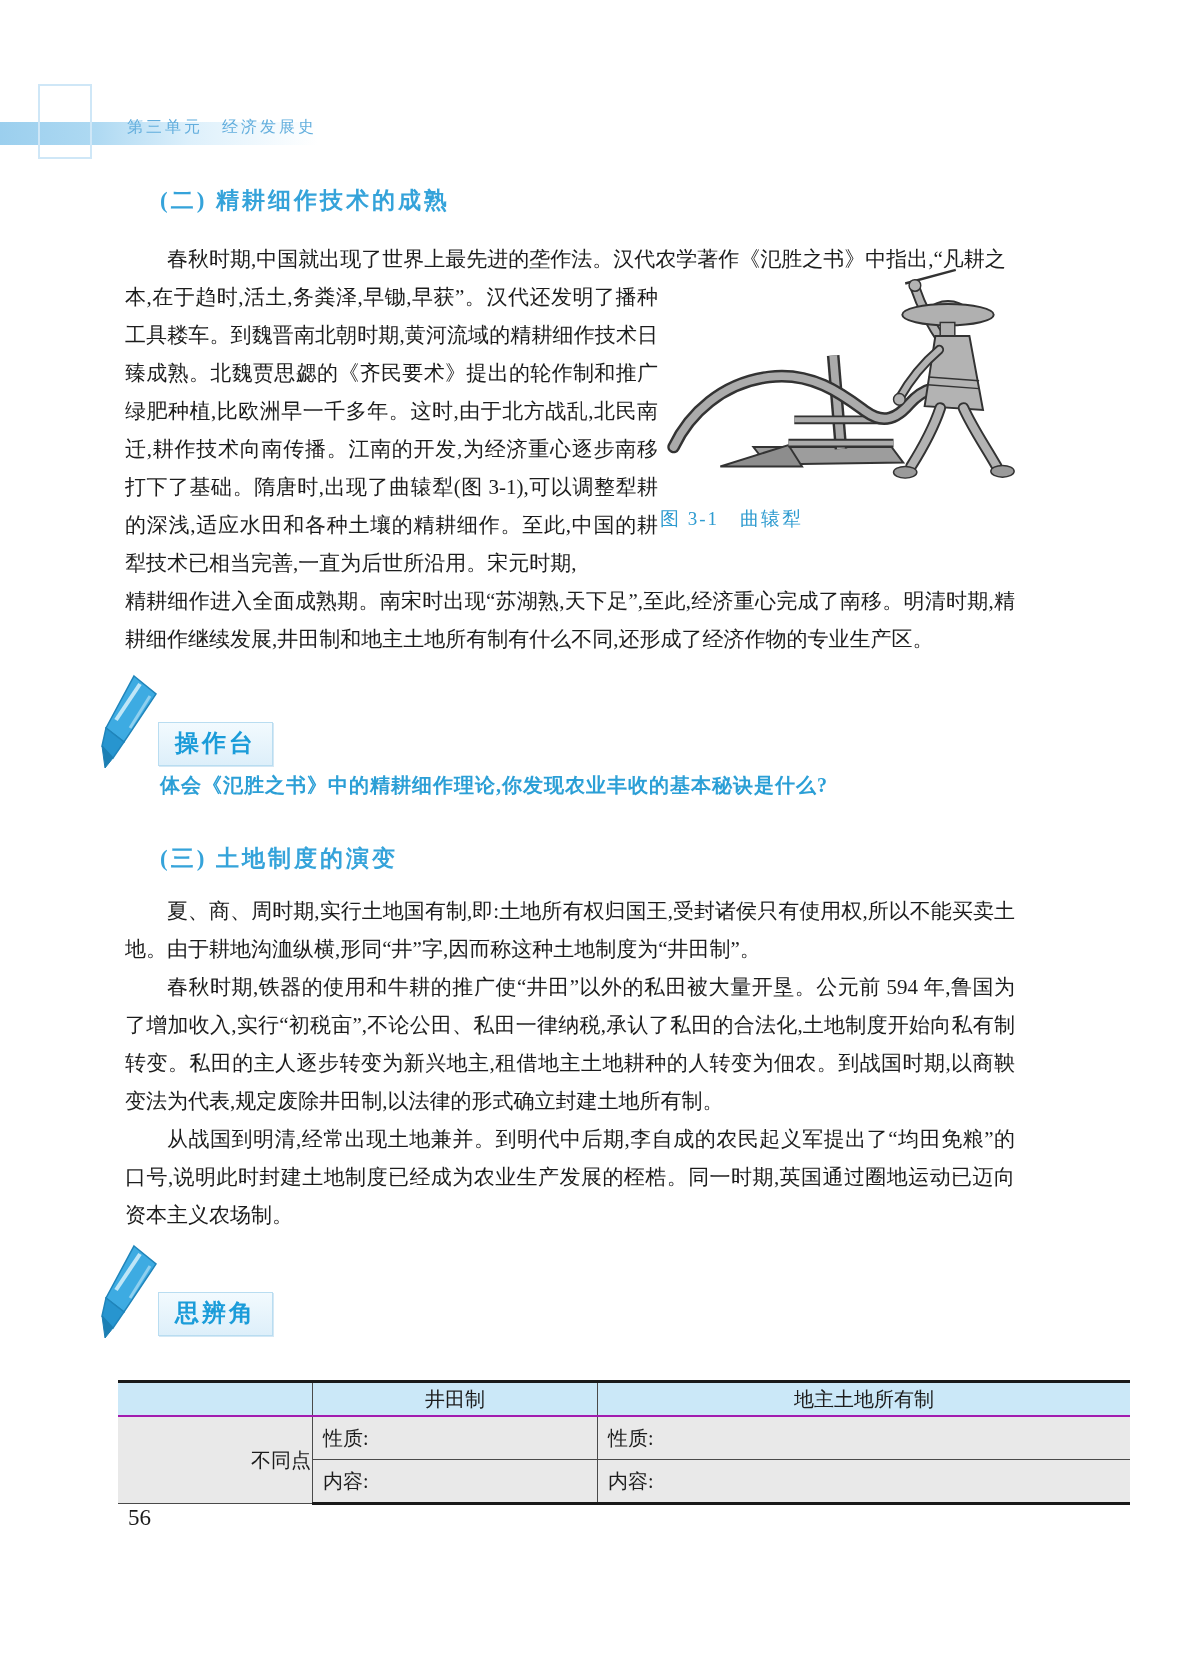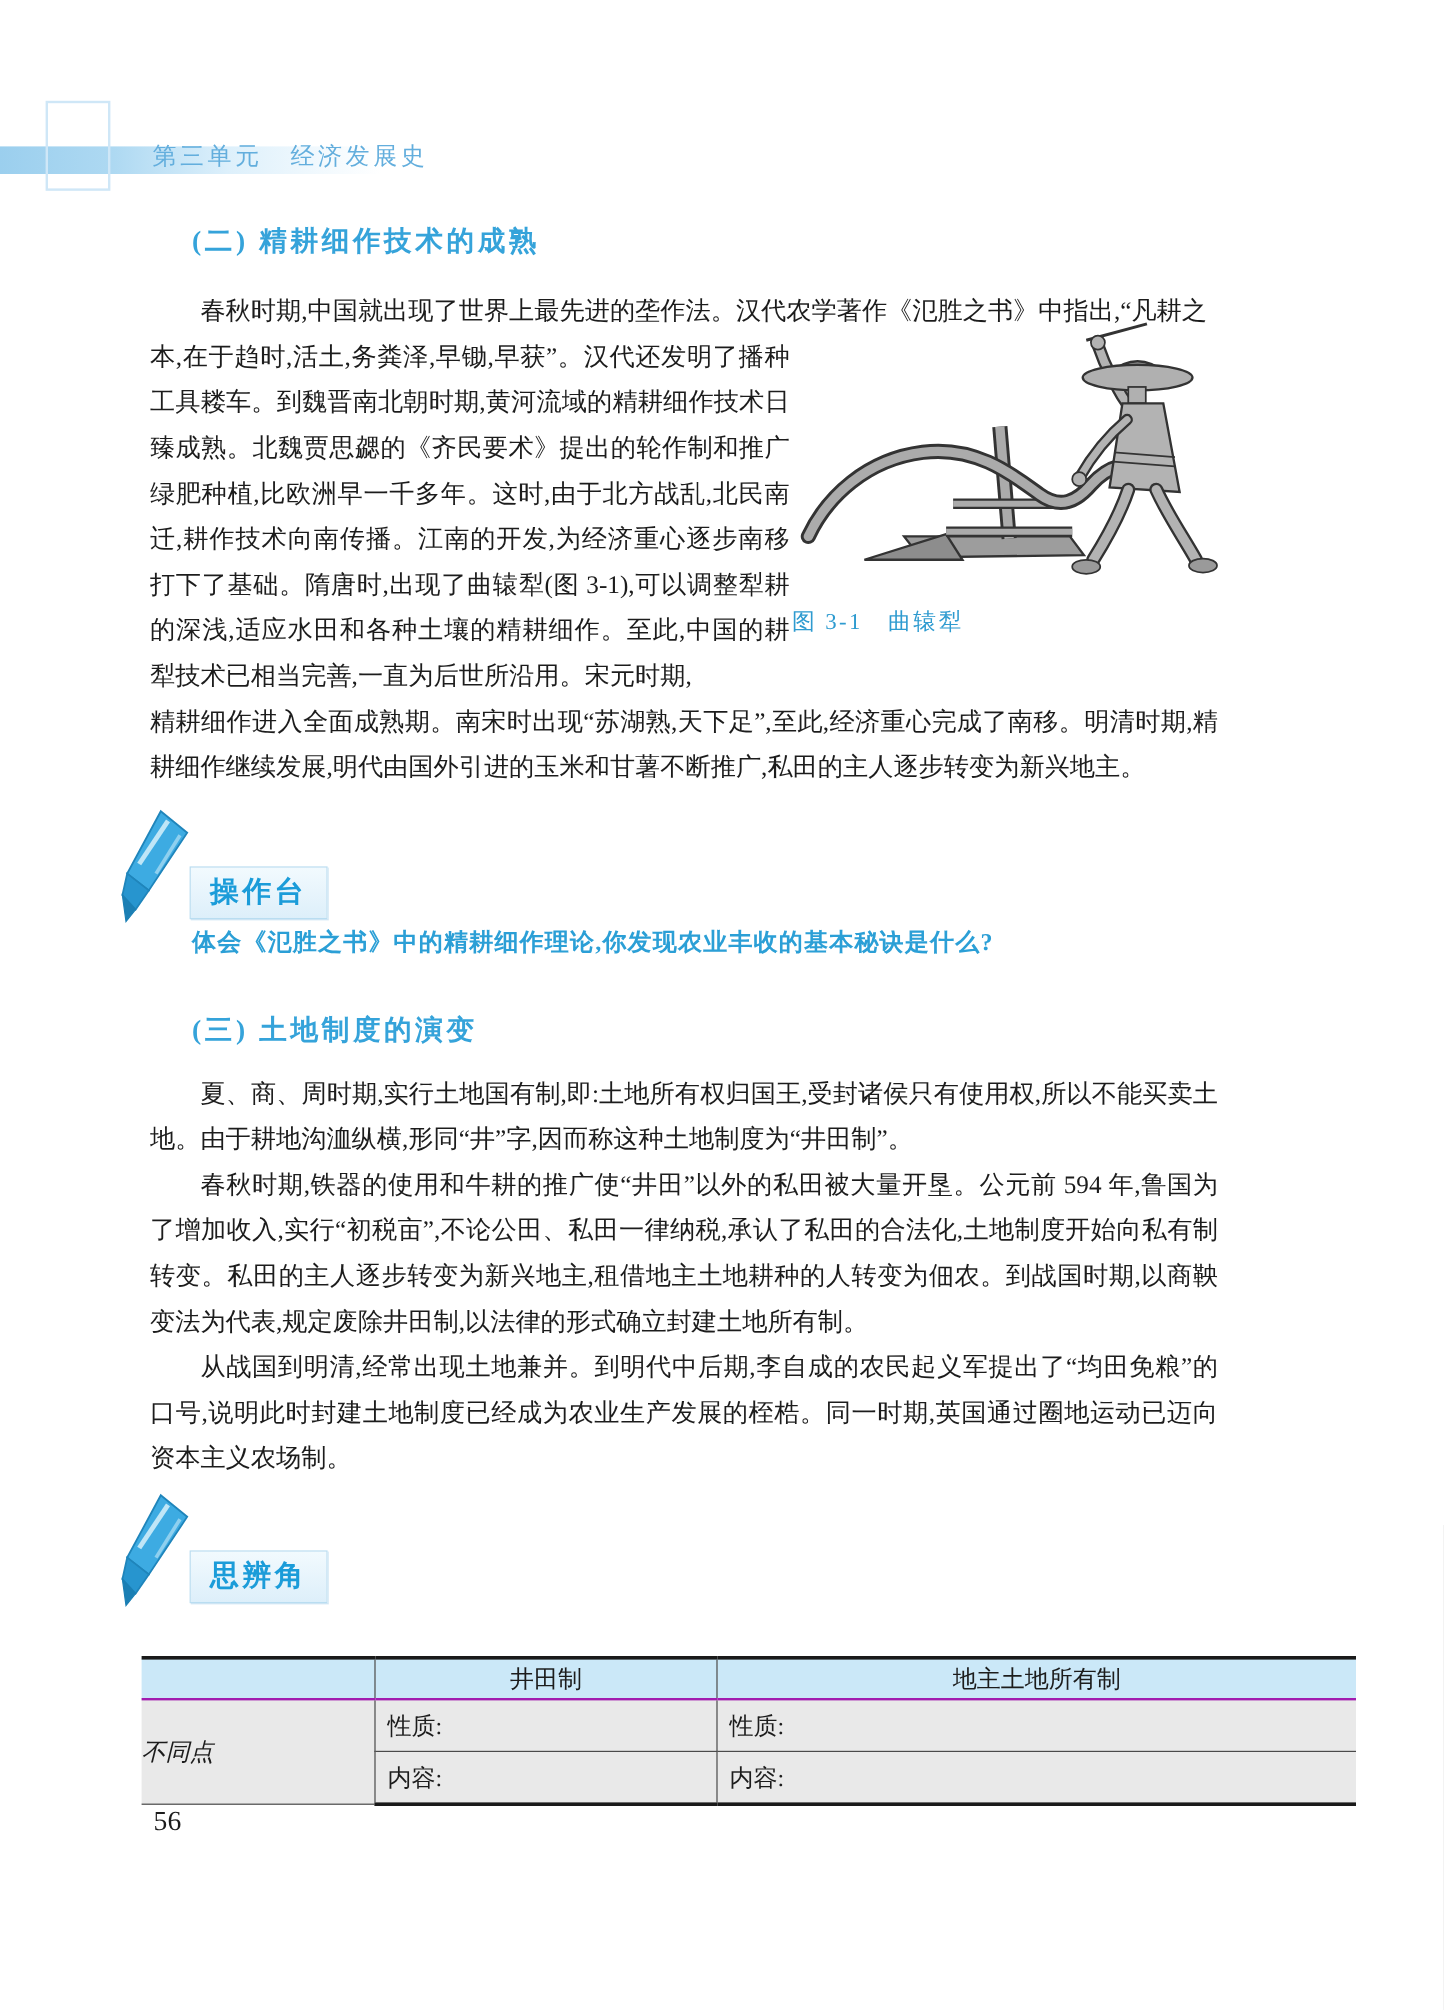--- a/index.html
+++ b/index.html
@@ -17,21 +17,21 @@
     position:absolute;left:0;top:122px;width:318px;height:23px;
     background:linear-gradient(to right,#9bcfee 0%,#aed9f2 30%,rgba(210,235,250,.75) 60%,rgba(255,255,255,0) 100%);
   }
   .deco-square{
     position:absolute;left:38px;top:84px;width:50px;height:71px;
     border:2px solid #cfe7f7;background:transparent;
   }
   .unit-header{
     position:absolute;left:127px;top:117px;
     font-family:"Liberation Sans","DejaVu Sans",sans-serif;
-    font-size:20px;color:#63aedd;letter-spacing:3px;
+    font-size:16px;color:#63aedd;letter-spacing:3px;
   }
   
   .sec-title{
     position:absolute;left:160px;
     font-size:23px;font-weight:600;color:#35a3da;letter-spacing:3px;
   }
   #sec2-title{top:185px;}
   #sec3-title{top:843px;}
   
   .body-block{position:absolute;left:125px;width:890px;font-size:21px;line-height:38px;text-align:justify;}
@@ -73,21 +73,21 @@
     position:absolute;left:118px;top:1380px;width:1004px;
     border-collapse:collapse;table-layout:fixed;
     font-size:20px;
   }
   .cmp-table td{border:1px solid #4a4a4a;}
   .cmp-table .hdr{
     background:#cbe8f8;height:30px;text-align:center;
     border-top:3px solid #1a1a1a;border-bottom:2px solid #a21caf;
   }
   .cmp-table .bodyrow td{background:#e9e9e9;height:40px;padding-left:10px;}
-  .cmp-table .rowlabel{text-align:left;padding-left:0!important;font-style:italic;}
+  .cmp-table .rowlabel{text-align:right;padding-left:0!important;}
   .cmp-table tr:last-child td{border-bottom:3px solid #1a1a1a;}
   .cmp-table td:first-child{border-left:none;}
   .cmp-table td:last-child{border-right:none;}
   .col0{width:192px;}.col1{width:282px;}.col2{width:530px;}
   
   .page-num{position:absolute;left:128px;top:1505px;font-size:23px;}
 </style>
 </head>
 <body>
 
@@ -133,21 +133,21 @@
         <path d="M312,146 C322,168 336,188 346,206" fill="none" stroke="#b3b3b3" stroke-width="8" stroke-linecap="round"></path>
         <path d="M288,146 C280,170 268,190 258,206" fill="none" stroke="#333" stroke-width="12" stroke-linecap="round"></path>
         <path d="M288,146 C280,170 268,190 258,206" fill="none" stroke="#b3b3b3" stroke-width="8" stroke-linecap="round"></path>
         <ellipse cx="352" cy="211" rx="12" ry="6" fill="#9a9a9a" stroke="#333" stroke-width="1.5"></ellipse>
         <ellipse cx="252" cy="212" rx="12" ry="6" fill="#9a9a9a" stroke="#333" stroke-width="1.5"></ellipse>
       </svg>
       <div class="figure-caption">图 3-1　曲辕犁</div>
     </div>
     <p class="seg indent">春秋时期,中国就出现了世界上最先进的垄作法。汉代农学著作《氾胜之书》中指出,“凡耕之</p>
     <p class="seg narrow">本,在于趋时,活土,务粪泽,早锄,早获”。汉代还发明了播种工具耧车。到魏晋南北朝时期,黄河流域的精耕细作技术日臻成熟。北魏贾思勰的《齐民要术》提出的轮作制和推广绿肥种植,比欧洲早一千多年。这时,由于北方战乱,北民南迁,耕作技术向南传播。江南的开发,为经济重心逐步南移打下了基础。隋唐时,出现了曲辕犁(图 3-1),可以调整犁耕的深浅,适应水田和各种土壤的精耕细作。至此,中国的耕犁技术已相当完善,一直为后世所沿用。宋元时期,</p>
-    <p class="seg">精耕细作进入全面成熟期。南宋时出现“苏湖熟,天下足”,至此,经济重心完成了南移。明清时期,精耕细作继续发展,明代由国外引进的玉米和甘薯不断推广,私田的主人逐步转变为新兴地主。</p>
+    <p class="seg">精耕细作进入全面成熟期。南宋时出现“苏湖熟,天下足”,至此,经济重心完成了南移。明清时期,精耕细作继续发展,井田制和地主土地所有制有什么不同,还形成了经济作物的专业生产区。</p>
   </div>
 
   <svg class="pen-icon" id="op-pen" viewBox="0 0 62 104">
     <polygon points="34,8 56,26 24,74 6,60" fill="#3dabe2" stroke="#1f85bb" stroke-width="1.5"></polygon>
     <polygon points="6,60 24,74 13,90 2,78" fill="#2795cf" stroke="#1f85bb" stroke-width="1.5"></polygon>
     <polygon points="2,78 13,90 5,100" fill="#1b7fb4" stroke="#1b7fb4" stroke-width="1"></polygon>
     <line x1="40" y1="16" x2="16" y2="52" stroke="#bfe6f7" stroke-width="4"></line>
     <line x1="50" y1="28" x2="30" y2="60" stroke="#8fd0ef" stroke-width="3"></line>
   </svg>
   <div class="badge" id="op-badge">操作台</div>

